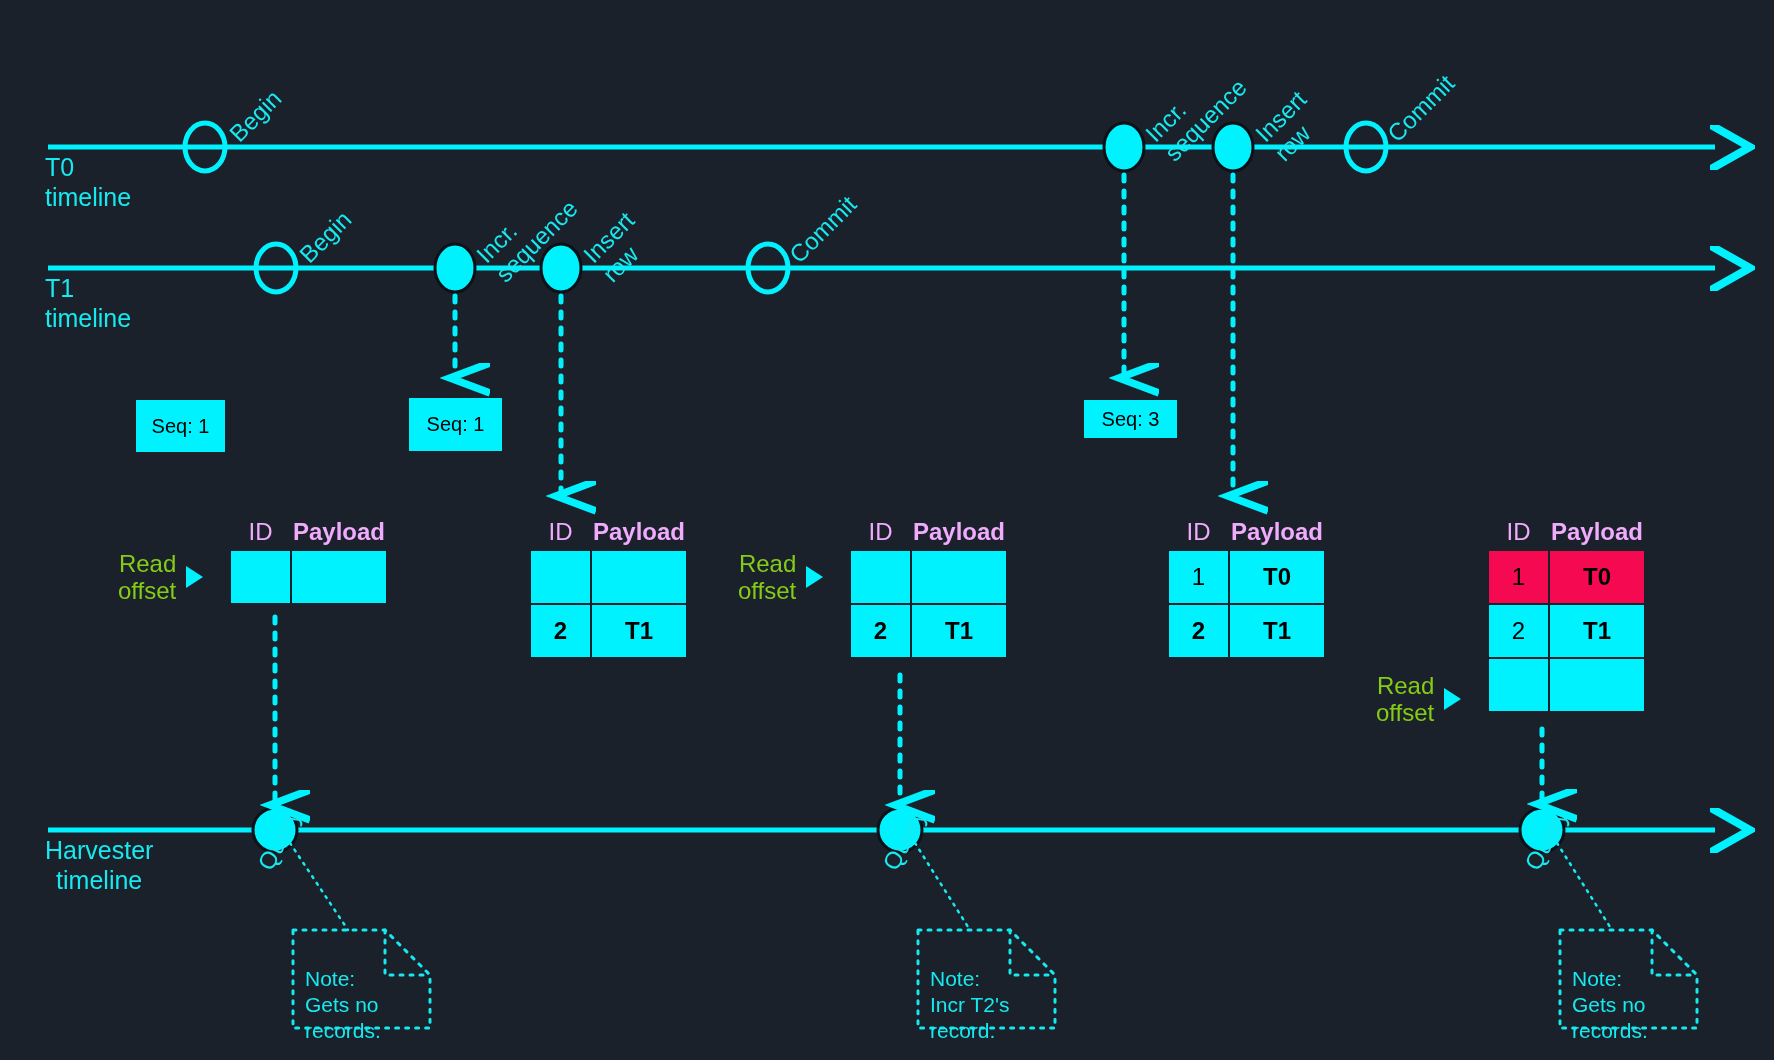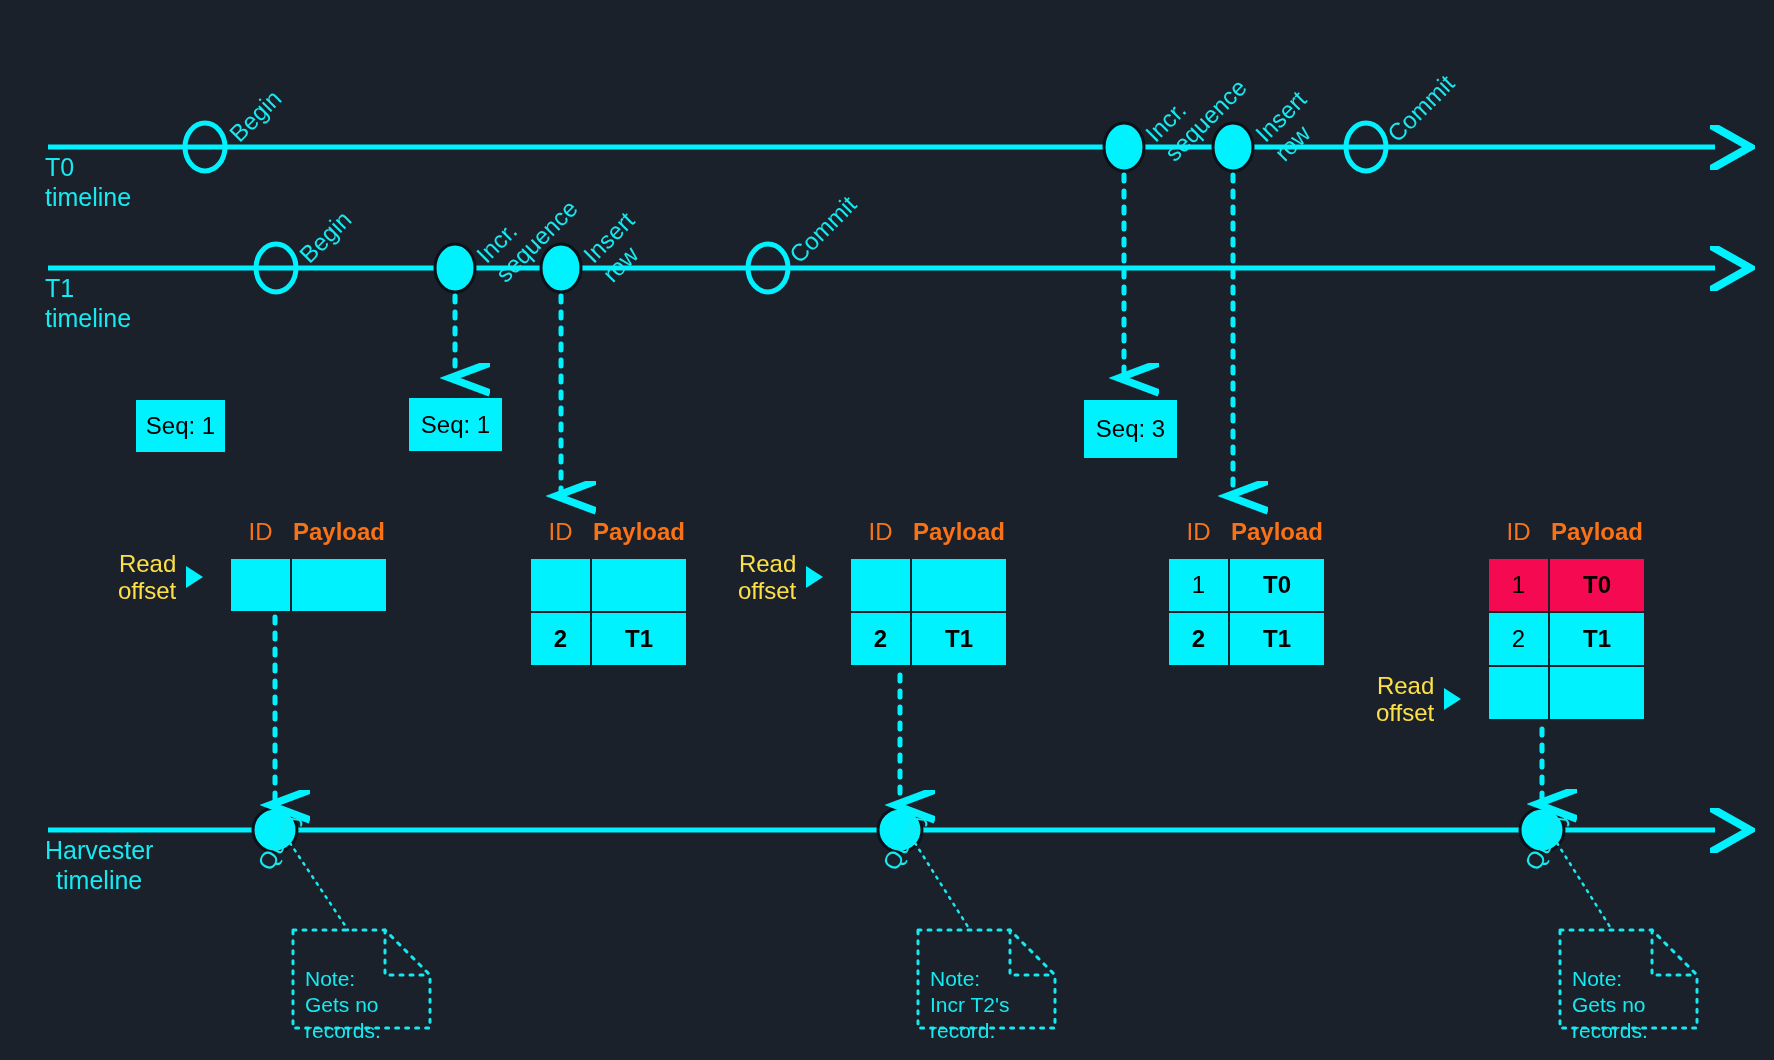--- a/index.html
+++ b/index.html
@@ -49,34 +49,34 @@
     line-height: 27px;
     white-space: pre;
     transform-origin: 0 0;
     transform: rotate(-62deg);
   }
 
   
   .seq-box {
     background: #00f2ff;
     color: #000000;
-    font-size: 24px;
+    font-size: 20px;
     display: flex;
     align-items: center;
     justify-content: center;
     box-sizing: border-box;
   }
 
   
   .tbl { position: absolute; }
   .tbl-head {
     display: flex;
-    color: #f97316;
-    font-size: 24px;
-    margin-bottom: 12px;
+    color: #f0abfc;
+    font-size: 24px;
+    margin-bottom: 4px;
   }
   .tbl-head .th {
     text-align: center;
   }
   .row {
     display: flex;
   }
   .cell {
     background: #00f2ff;
     color: #000000;
@@ -89,21 +89,21 @@
     height: 54px;
   }
   .cell.bold { font-weight: bold; }
   .cell.red { background: #f50a51; }
   .cell.empty { color: transparent; }
   .c-id { width: 61px; }
   .c-pl { width: 96px; font-weight: bold; }
 
   
   .read-offset {
-    color: #fde047;
+    color: #84cc16;
     font-size: 24px;
     line-height: 27px;
     text-align: right;
     white-space: pre;
   }
   .tri {
     width: 0; height: 0;
     border-left: 17px solid #00f2ff;
     border-top: 11px solid transparent;
     border-bottom: 11px solid transparent;
@@ -212,21 +212,21 @@
   <div class="abs event-label" style="left:578px; top:249px;">Insert
 row</div>
   <div class="abs event-label" style="left:784px; top:249px;">Commit</div>
 
   <div class="abs query-label" style="left:252px; top:862px;">Query</div>
   <div class="abs query-label" style="left:877px; top:862px;">Query</div>
   <div class="abs query-label" style="left:1519px; top:862px;">Query</div>
 
   <div class="abs seq-box" style="left:136px; top:400px; width:89px; height:52px;">Seq: 1</div>
   <div class="abs seq-box" style="left:409px; top:398px; width:93px; height:53px;">Seq: 1</div>
-  <div class="abs seq-box" style="left:1084px; top:400px; width:93px; height:58px;">Seq: 3</div>
+  <div class="abs seq-box" style="left:1084px; top:400px; width:93px; height:38px;">Seq: 3</div>
 
   <div class="tbl" style="left:230px; top:518px;">
     <div class="tbl-head">
       <div class="th c-id">ID</div>
       <div class="th c-pl">Payload</div>
     </div>
     <div class="row">
       <div class="cell c-id empty"></div>
       <div class="cell c-pl empty"></div>
     </div>

